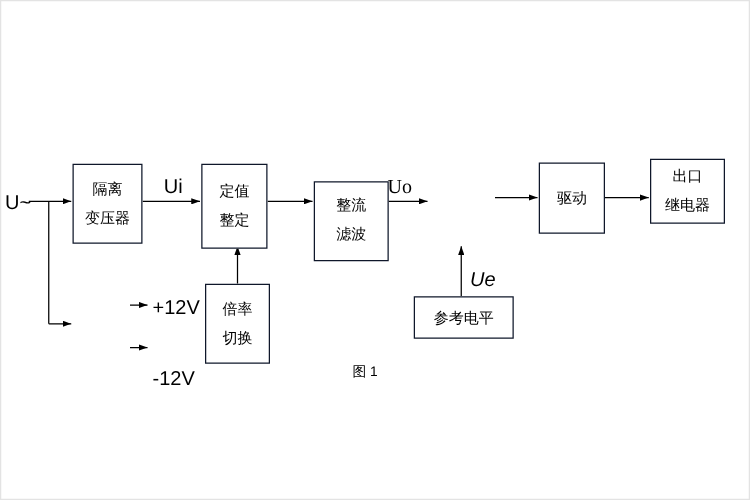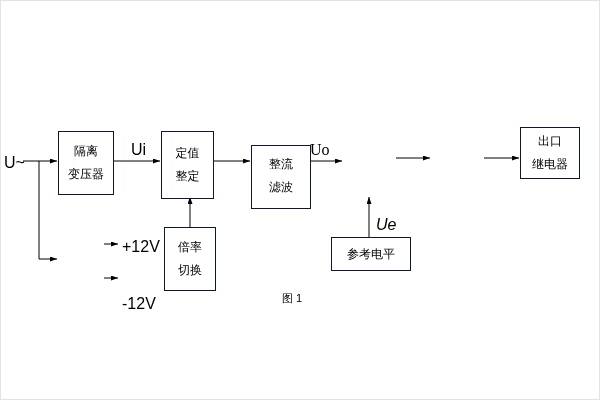--- a/index.html
+++ b/index.html
@@ -91,20 +91,23 @@
     <span>定值</span>
     <span>整定</span>
   </div>
 
   <div class="block" style="left:250px; top:144px; width:60px; height:64px;font-family:Liberation Mono, monospace;">
     <span>整流</span>
     <span>滤波</span>
   </div>
 
 
+  <div class="block" style="left:430px; top:129px; width:53px; height:57px;">
+    <span>驱动</span>
+  </div>
 
   <div class="block" style="left:519px; top:126px; width:60px; height:52px;">
     <span>出口</span>
     <span>继电器</span>
   </div>
 
 
   <div class="block" style="left:330px; top:236px; width:80px; height:34px;">
     <span>参考电平</span>
   </div>

